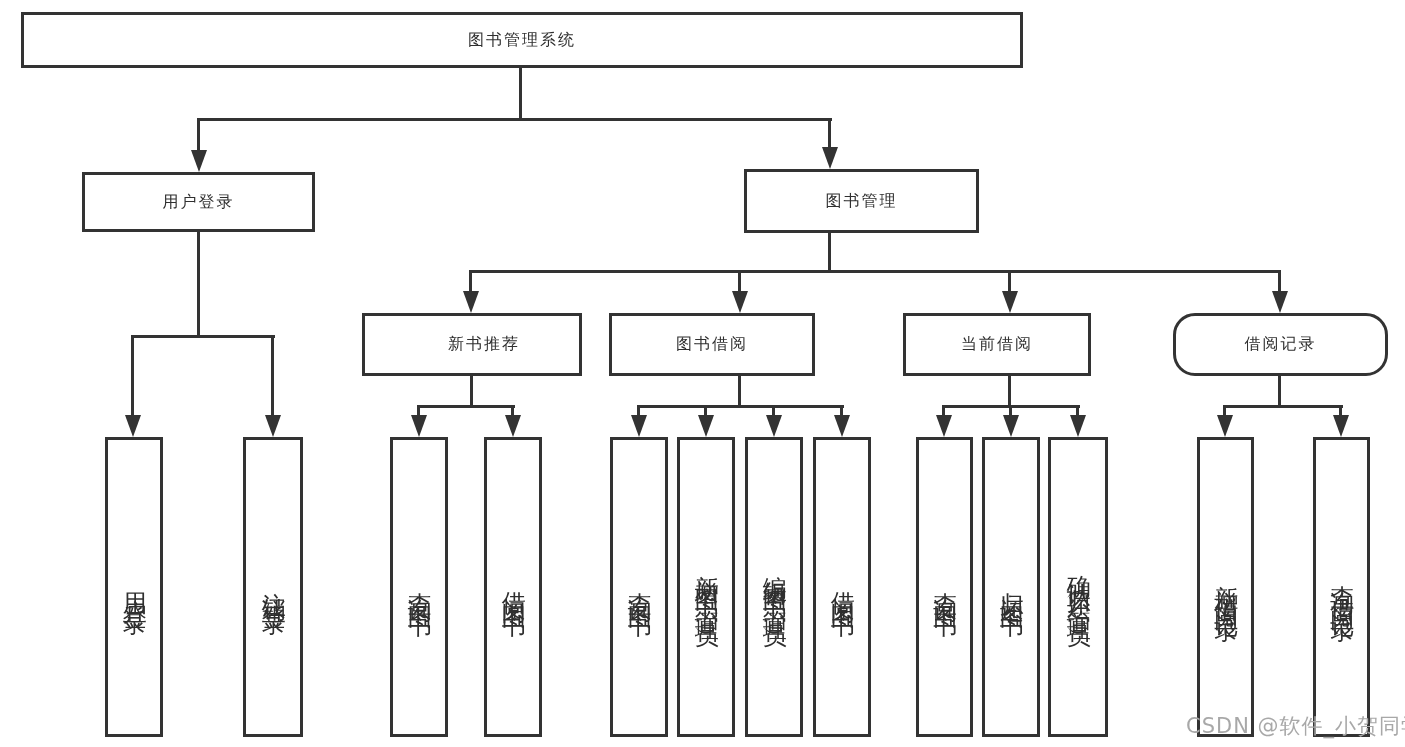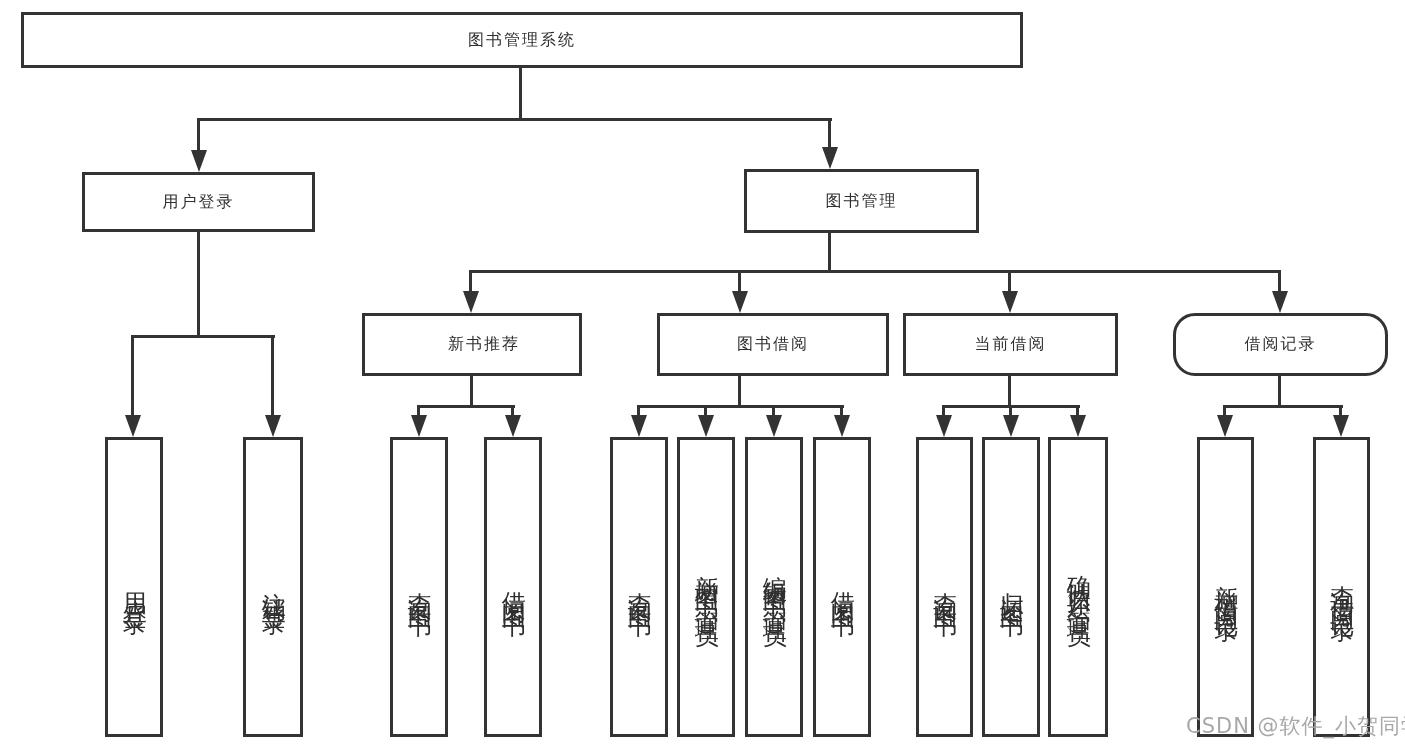--- a/index.html
+++ b/index.html
@@ -99,24 +99,24 @@
   <div class="box" style="left:82px; top:172px; width:233px; height:60px;">
     <span class="hlabel">用户登录</span>
   </div>
   <div class="box" style="left:712px; top:169px; width:235px; height:64px;margin-left:32px;">
     <span class="hlabel">图书管理</span>
   </div>
 
   <div class="box" style="left:362px; top:313px; width:220px; height:63px;padding-left:24px;">
     <span class="hlabel">新书推荐</span>
   </div>
-  <div class="box" style="left:657px; top:313px; width:232px; height:63px;">
+  <div class="box" style="left:609px; top:313px; width:206px; height:63px;">
     <span class="hlabel">图书借阅</span>
   </div>
-  <div class="box" style="left:903px; top:313px; width:215px; height:63px;">
+  <div class="box" style="left:903px; top:313px; width:188px; height:63px;">
     <span class="hlabel">当前借阅</span>
   </div>
   <div class="box" style="left:1173px; top:313px; width:215px; height:63px;border-radius:22px;">
     <span class="hlabel">借阅记录</span>
   </div>
 
   <div class="box" style="left:105px; top:437px; width:58px; height:300px;">
     <span class="vtext">用户登录</span>
   </div>
   <div class="box" style="left:243px; top:437px; width:60px; height:300px;">

